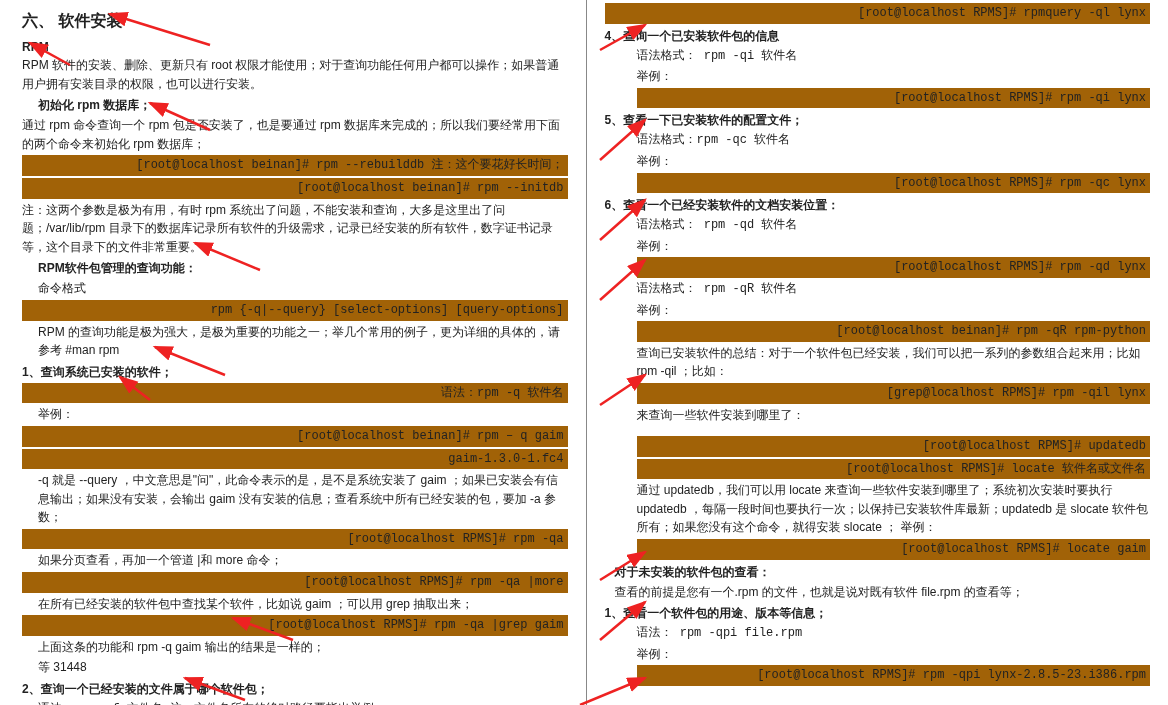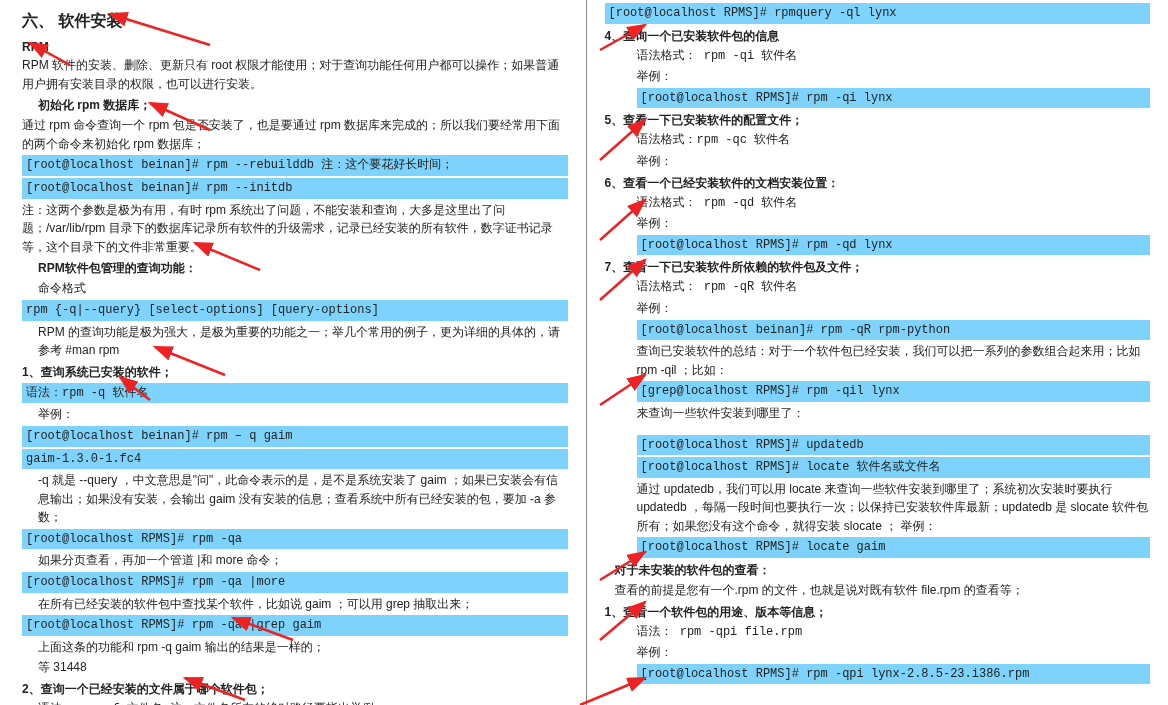--- a/index.html
+++ b/index.html
@@ -35,26 +35,27 @@
     font-weight: bold;
     margin: 6px 0 2px 0;
   }
   .sub-bold {
     font-weight: bold;
     margin: 4px 0 2px 0;
   }
   p { margin: 2px 0; line-height: 1.55; }
   .code {
     font-family: Consolas, "Courier New", monospace;
-    background: #7dd3fc;
+    background: #a16207;
     padding: 1px 4px;
     margin: 2px 0;
     line-height: 1.55;
     white-space: nowrap;
     overflow: hidden;
+    text-align: right;
   }
   .mono {
     font-family: Consolas, "Courier New", monospace;
   }
   .indent { margin-left: 32px; }
   .indent2 { margin-left: 16px; }
 </style>
 </head>
 <body>
 
@@ -97,27 +98,27 @@
     <div class="code" style="margin-top:-2px">[root@localhost RPMS]# rpmquery -ql   lynx</div>
 
     <div class="sub-bold">4、查询一个已安装软件包的信息</div>
     <p class="indent mono">语法格式： rpm -qi 软件名</p>
     <p class="indent">举例：</p>
     <div class="code indent">[root@localhost RPMS]# rpm -qi lynx</div>
 
     <div class="sub-bold">5、查看一下已安装软件的配置文件；</div>
     <p class="indent mono">语法格式：rpm -qc 软件名</p>
     <p class="indent">举例：</p>
+    <div class="code indent">[root@localhost RPMS]# rpm -qc lynx</div>
 
     <div class="sub-bold">6、查看一个已经安装软件的文档安装位置：</div>
     <p class="indent mono">语法格式： rpm -qd 软件名</p>
     <p class="indent">举例：</p>
     <div class="code indent">[root@localhost RPMS]# rpm -qd lynx</div>
 
-    <div class="sub-bold">7、查看一下已安装软件所依赖的软件包及文件；</div>
     <p class="indent mono">语法格式： rpm -qR 软件名</p>
     <p class="indent">举例：</p>
     <div class="code indent">[root@localhost beinan]# rpm -qR  rpm-python</div>
     <p class="indent">查询已安装软件的总结：对于一个软件包已经安装，我们可以把一系列的参数组合起来用；比如 rpm -qil ；比如：</p>
     <div class="code indent">[grep@localhost RPMS]# rpm -qil lynx</div>
     <p class="indent">来查询一些软件安装到哪里了：</p>
     <div style="height:8px"></div>
     <div class="code indent">[root@localhost RPMS]# updatedb</div>
     <div class="code indent">[root@localhost RPMS]#   locate  软件名或文件名</div>
     <p class="indent">通过 updatedb，我们可以用 locate 来查询一些软件安装到哪里了；系统初次安装时要执行 updatedb ，每隔一段时间也要执行一次；以保持已安装软件库最新；updatedb 是 slocate 软件包所有；如果您没有这个命令，就得安装 slocate ； 举例：</p>

